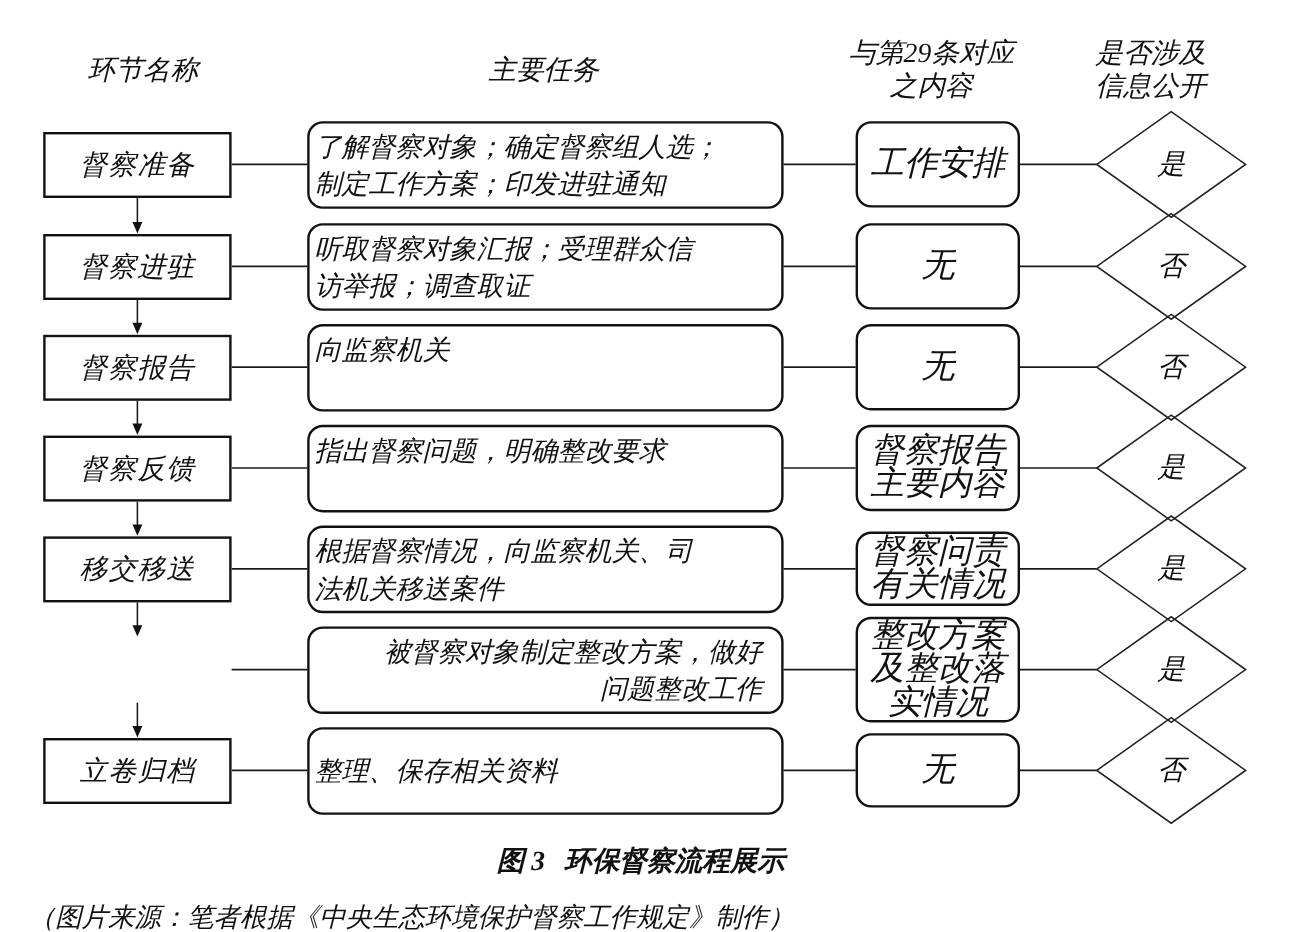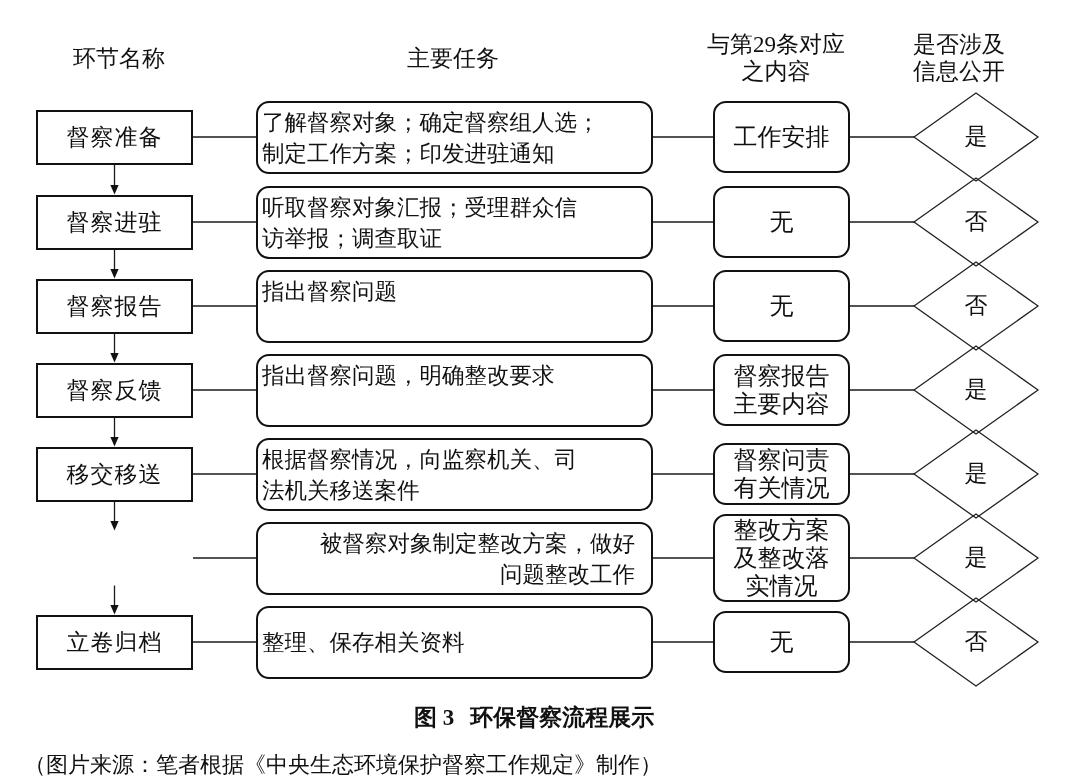--- a/index.html
+++ b/index.html
@@ -4,20 +4,21 @@
 <style>
   html, body { margin: 0; padding: 0; background: #ffffff; }
   .canvas {
     position: relative;
     width: 1080px;
     height: 777px;
     background: #ffffff;
     font-family: "Liberation Serif", "DejaVu Serif", serif;
     color: #111111;
     overflow: hidden;
+    font-style: italic;
   }
   .abs { position: absolute; }
   .hdr {
     text-align: center;
     font-size: 23px;
     line-height: 27px;
     white-space: pre-line;
   }
   .stage-box {
     box-sizing: border-box;
@@ -44,21 +45,21 @@
     padding-top: 0;
   }
   .article-box {
     box-sizing: border-box;
     left: 713px; width: 137px;
     border: 2.5px solid #111;
     border-radius: 13px;
     background: #fff;
     display: flex; align-items: center; justify-content: center;
     text-align: center;
-    font-size: 24px;
+    font-size: 28px;
     line-height: 28px;
     white-space: pre-line;
   }
   .diamond-label {
     width: 80px; height: 28px;
     text-align: center;
     line-height: 28px;
     font-size: 23px;
   }
   .caption {
@@ -141,21 +142,21 @@
   <div class="abs article-box" style="top:101px; height:72px;">工作安排</div>
   <div class="abs diamond-label" style="left:936px; top:123px;">是</div>
 
   <div class="abs task-box" style="top:185.5px;">听取督察对象汇报；受理群众信
 访举报；调查取证</div>
   <div class="abs stage-box" style="top:194.5px;">督察进驻</div>
   <div class="abs article-box" style="top:186px; height:72px;">无</div>
   <div class="abs diamond-label" style="left:936px; top:208px;">否</div>
 
   <div class="abs stage-box" style="top:278.5px;">督察报告</div>
-  <div class="abs task-box" style="top:269.5px;">指出督察问题</div>
+  <div class="abs task-box" style="top:269.5px;">向监察机关</div>
   <div class="abs article-box" style="top:270px; height:72px;">无</div>
   <div class="abs diamond-label" style="left:936px; top:292px;">否</div>
 
   <div class="abs stage-box" style="top:362.5px;">督察反馈</div>
   <div class="abs task-box" style="top:353.5px;">指出督察问题，明确整改要求</div>
   <div class="abs article-box" style="top:354px; height:72px;">督察报告
 主要内容</div>
   <div class="abs diamond-label" style="left:936px; top:376px;">是</div>
 
   <div class="abs stage-box" style="top:446.5px;">移交移送</div>

